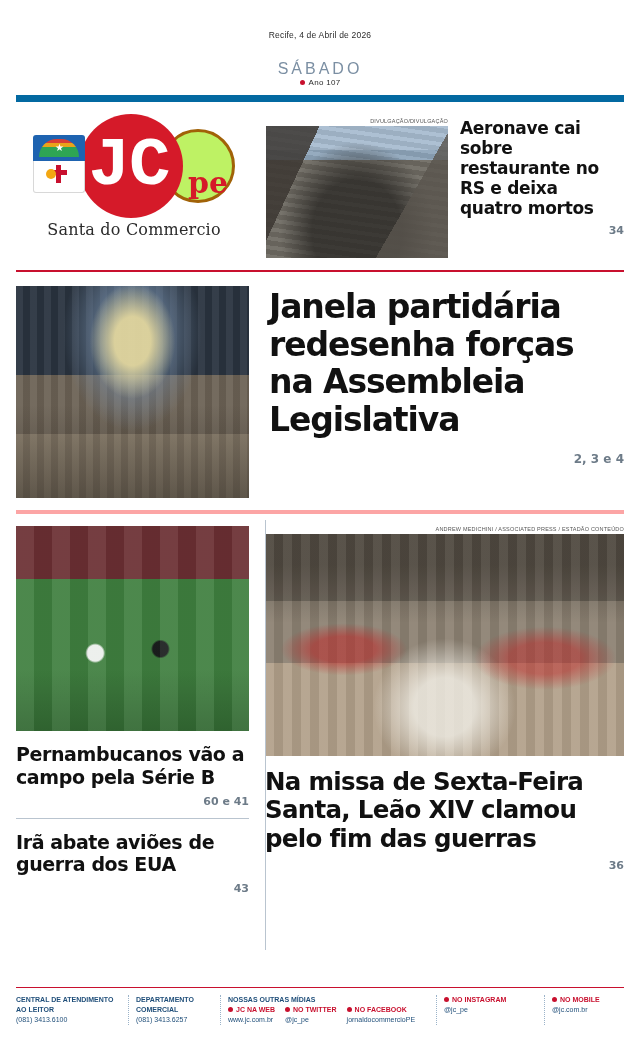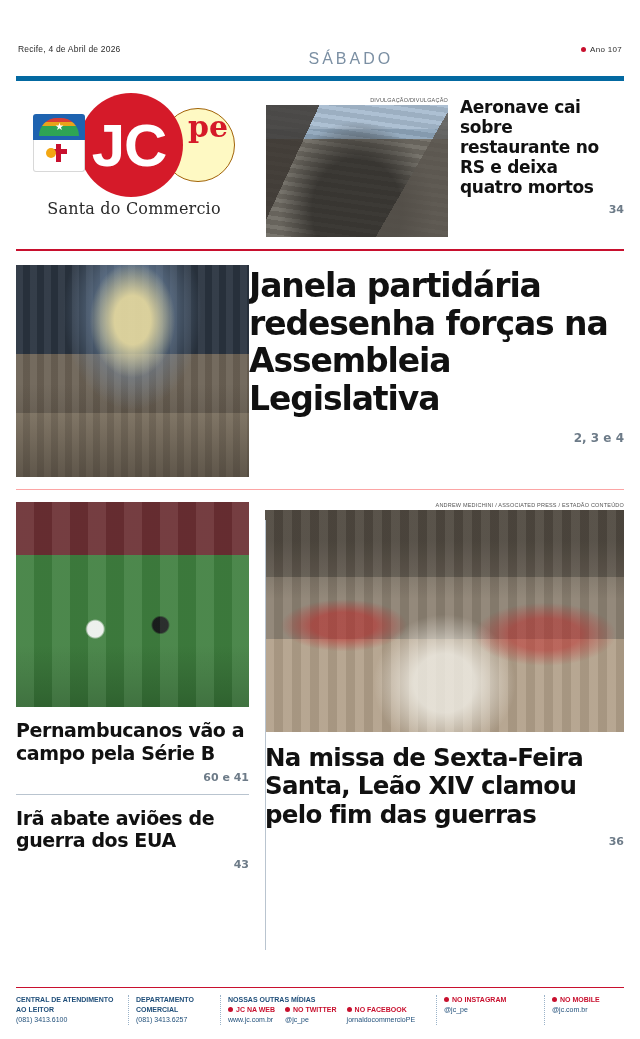--- a/index.html
+++ b/index.html
@@ -15,21 +15,22 @@
     position: relative;
     padding: 0 16px;
   }
 
   
   .topbar {
     display: flex;
     align-items: center;
     justify-content: space-between;
     padding: 30px 2px 8px 2px;
-    border-bottom: 5px solid #0369a1;
+    border-bottom: 7px solid #0369a1;
+    flex-direction: column;
   }
   .topbar-left {
     font-size: 8.5px;
     letter-spacing: .2px;
     color: #2b2b2b;
   }
   .topbar-center {
     font-size: 16px;
     letter-spacing: 3px;
     color: #7b8fa3;
@@ -103,33 +104,33 @@
     position: absolute; left: 13px; top: 34px; width: 10px; height: 10px; border-radius: 50%;
     background: #f3a712;
   }
   .circle {
     width: 104px; height: 104px; border-radius: 50%;
     background: #d51a29;
     display: flex; align-items: center; justify-content: center;
     position: relative; z-index: 2;
   }
   .circle .jc {
-    font-family: Liberation Sans, sans-serif;
-    font-weight: bold;
-    font-size: 60px;
+    font-family: Liberation Mono, monospace;
+    font-weight: bold;
+    font-size: 69px;
     color: #ffffff;
     letter-spacing: -1px;
     margin-left: -4px;
   }
   .pe-wrap {
     width: 74px; height: 74px; border-radius: 50%;
-    background: #fef9c3;
-    border: 1px solid #a16207;
+    background: #bef264;
+    border: 3px solid #a16207;
     margin-left: -22px;
-    display: flex; align-items: flex-start; justify-content: center;
+    display: flex; align-items: flex-end; justify-content: center;
     z-index: 1;
   }
   .pe {
     font-family: "DejaVu Serif", serif;
     font-weight: bold;
     font-size: 30px;
     color: #d51a29;
     margin-left: 20px;
   }
   .logo-sub {
@@ -176,24 +177,24 @@
     font-weight: bold;
     font-size: 11px;
     color: #6d7b88;
     text-align: right;
     margin-top: 6px;
   }
 
   
   .lead {
     display: flex;
-    gap: 0;
+    gap: 20px;
     padding-top: 14px;
     padding-bottom: 12px;
-    border-bottom: 1px solid #fca5a5;
+    border-bottom: 4px solid #fca5a5;
   }
   .lead-photo-wrap { width: 233px; flex: 0 0 233px; }
   .lead-photo { height: 212px; }
   .lead-text { flex: 1; padding-top: 2px; }
   .lead-head {
     font-family: "DejaVu Sans", sans-serif;
     font-weight: bold;
     font-size: 33px;
     line-height: 1.14;
     letter-spacing: -1.1px;

